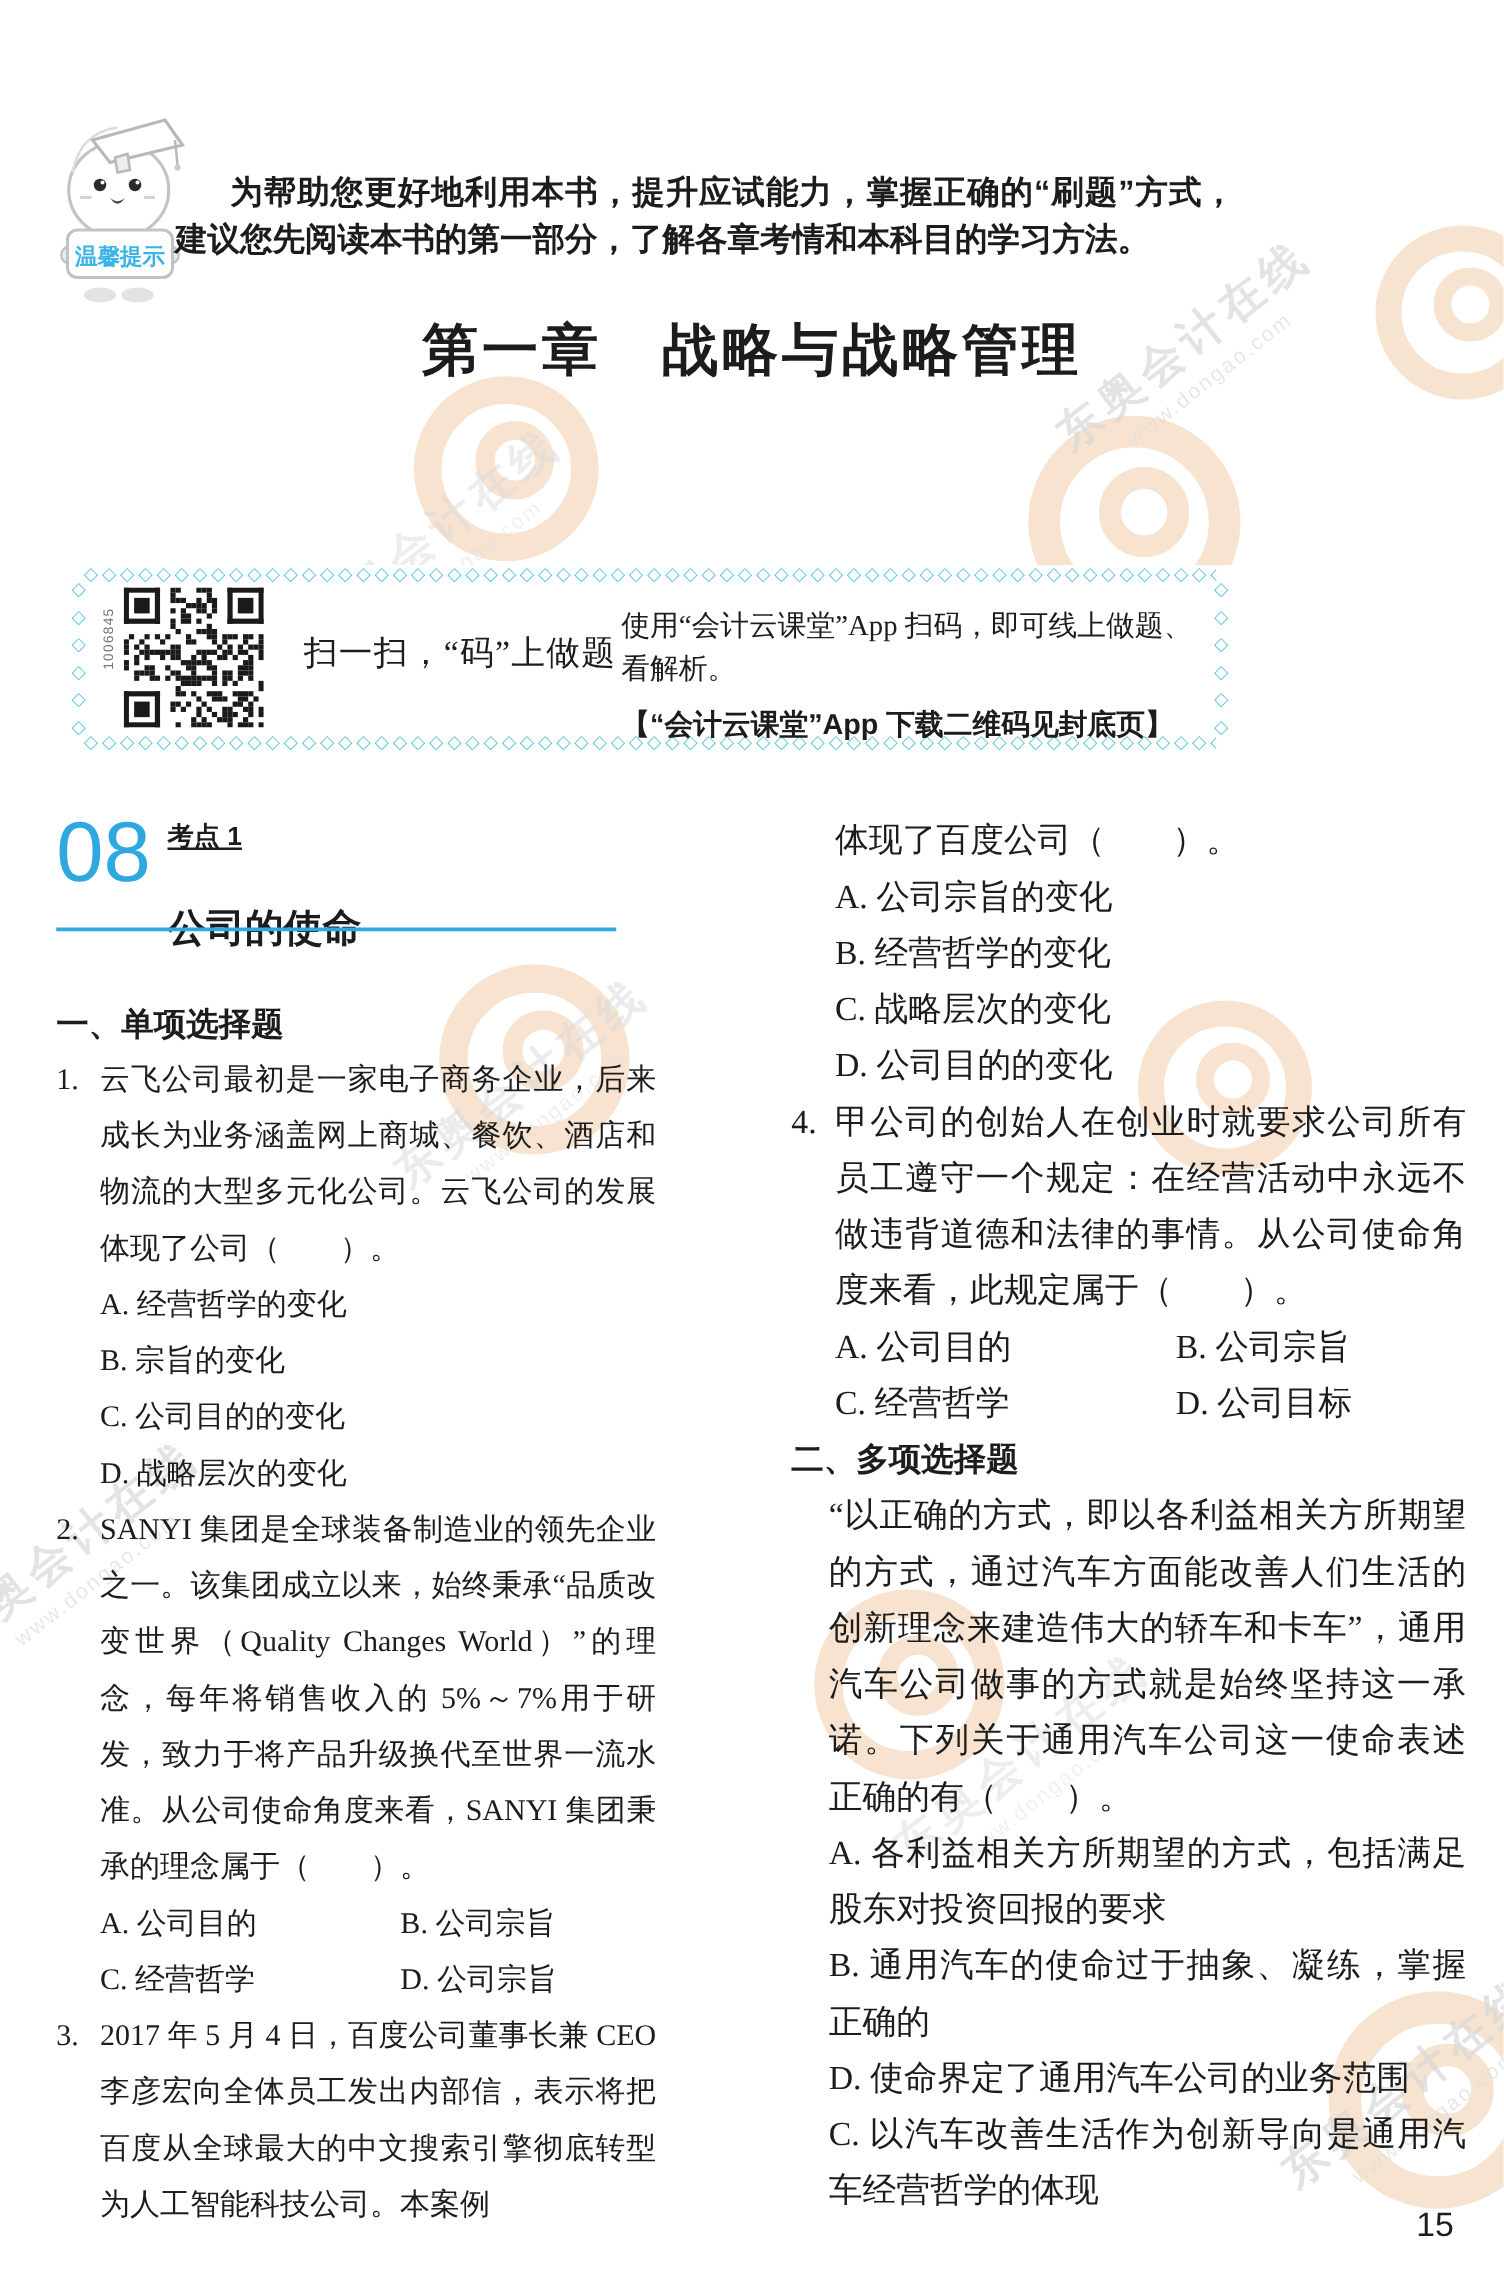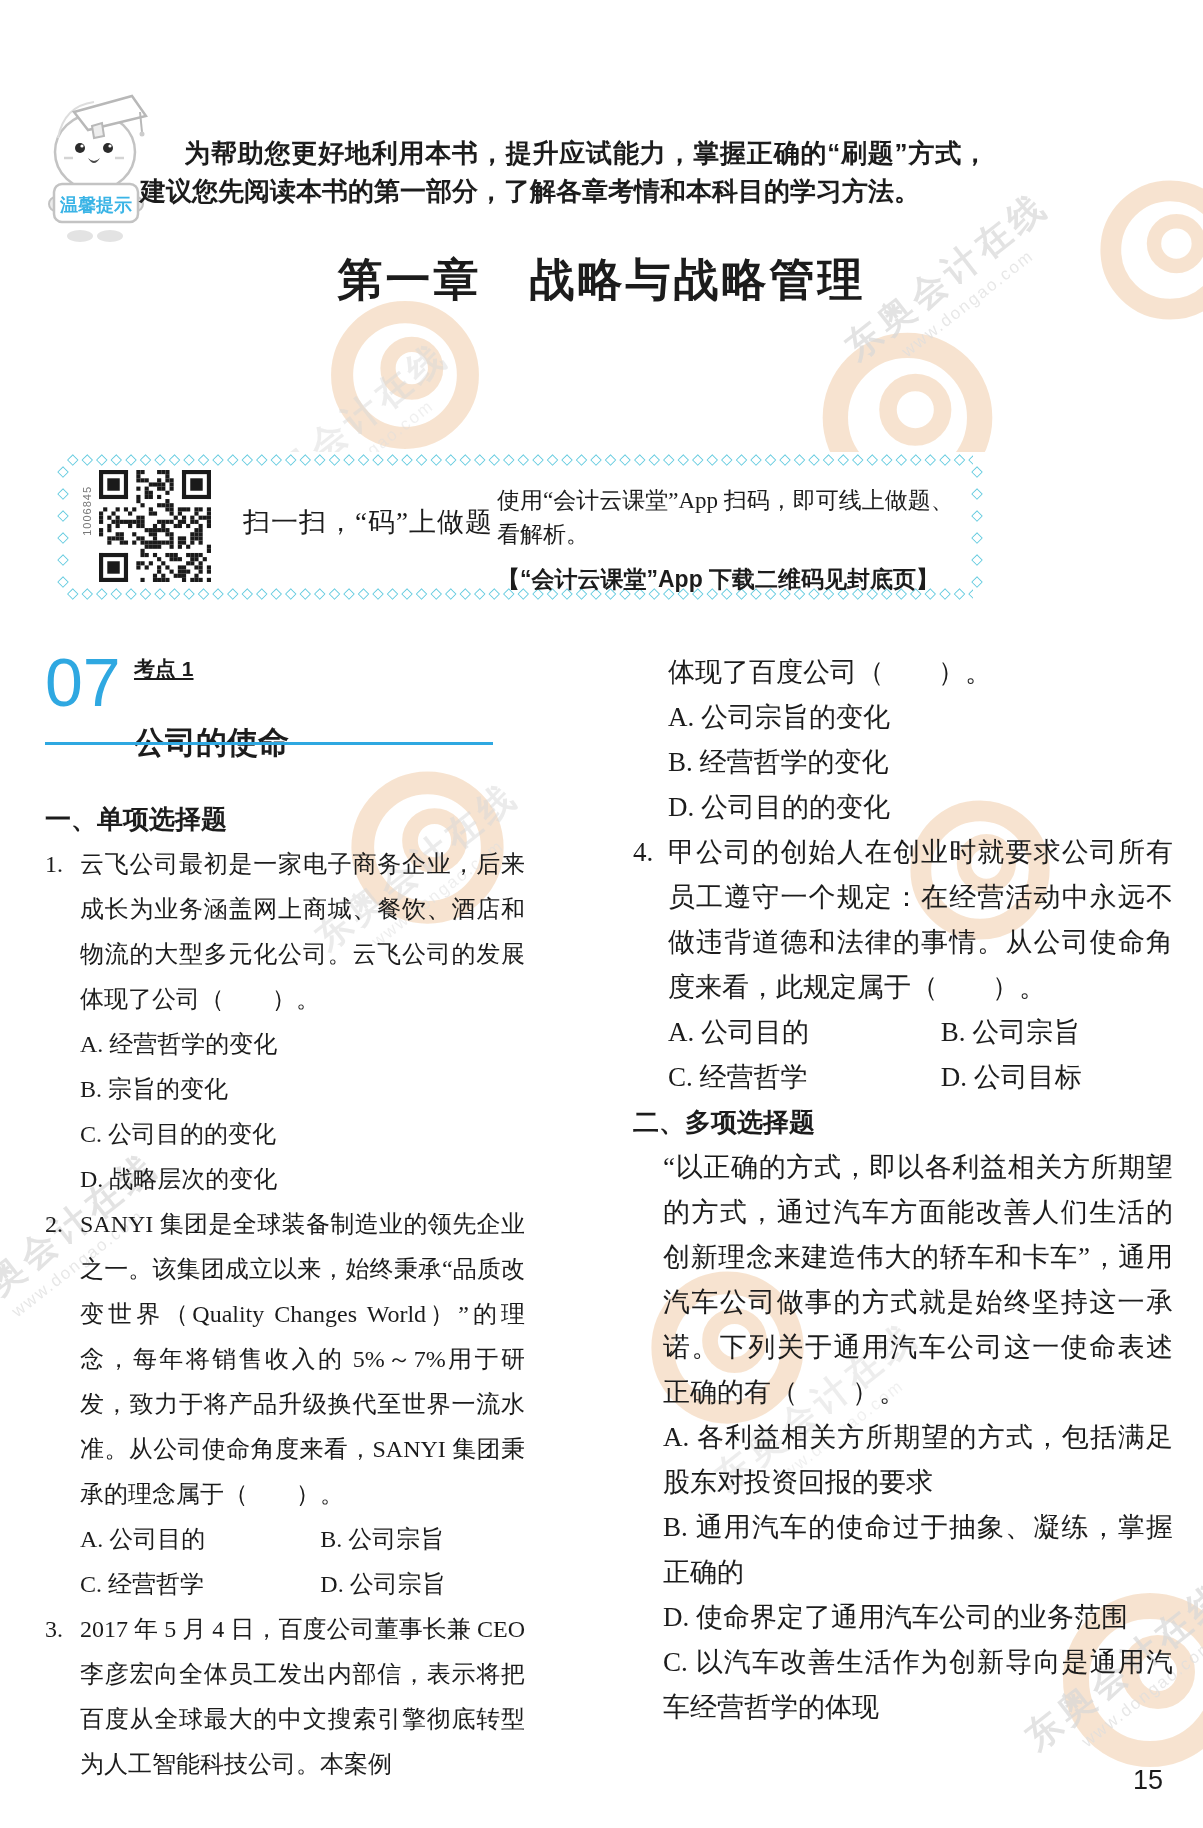--- a/index.html
+++ b/index.html
@@ -412,21 +412,21 @@
           <rect x="104" y="104" width="4" height="4"></rect>
         </g>
     </svg>
     <div id="qr-scan-label">扫一扫，“码”上做题</div>
     <div id="qr-right">
       <div class="l1">使用“会计云课堂”App 扫码，即可线上做题、看解析。</div>
       <div class="l2">【“会计云课堂”App 下载二维码见封底页】</div>
     </div>
   </div>
 
-  <div id="topic-number">07</div>
+  <div id="topic-number">08</div>
   <div id="topic-tag">考点 1</div>
   <div id="topic-title">公司的使命</div>
   <div id="topic-rule"></div>
 
   <div id="left-col" class="col">
     <div class="sec-head">一、单项选择题</div>
 
     <div class="question">
       <span class="qnum">1.</span>
       <span class="qbody">云飞公司最初是一家电子商务企业，后来成长为业务涵盖网上商城、餐饮、酒店和物流的大型多元化公司。云飞公司的发展体现了公司（　　）。</span>
@@ -452,20 +452,21 @@
     <div class="question">
       <span class="qnum">3.</span>
       <span class="qbody">2017 年 5 月 4 日，百度公司董事长兼 CEO 李彦宏向全体员工发出内部信，表示将把百度从全球最大的中文搜索引擎彻底转型为人工智能科技公司。本案例</span>
     </div>
   </div>
 
   <div id="right-col" class="col">
     <div class="opt">体现了百度公司（　　）。</div>
     <div class="opt">A. 公司宗旨的变化</div>
     <div class="opt">B. 经营哲学的变化</div>
+    <div class="opt">C. 战略层次的变化</div>
     <div class="opt">D. 公司目的的变化</div>
 
     <div class="question">
       <span class="qnum">4.</span>
       <span class="qbody">甲公司的创始人在创业时就要求公司所有员工遵守一个规定：在经营活动中永远不做违背道德和法律的事情。从公司使命角度来看，此规定属于（　　）。</span>
     </div>
     <div class="optrow">
       <span>A. 公司目的</span>
       <span>B. 公司宗旨</span>
     </div>

